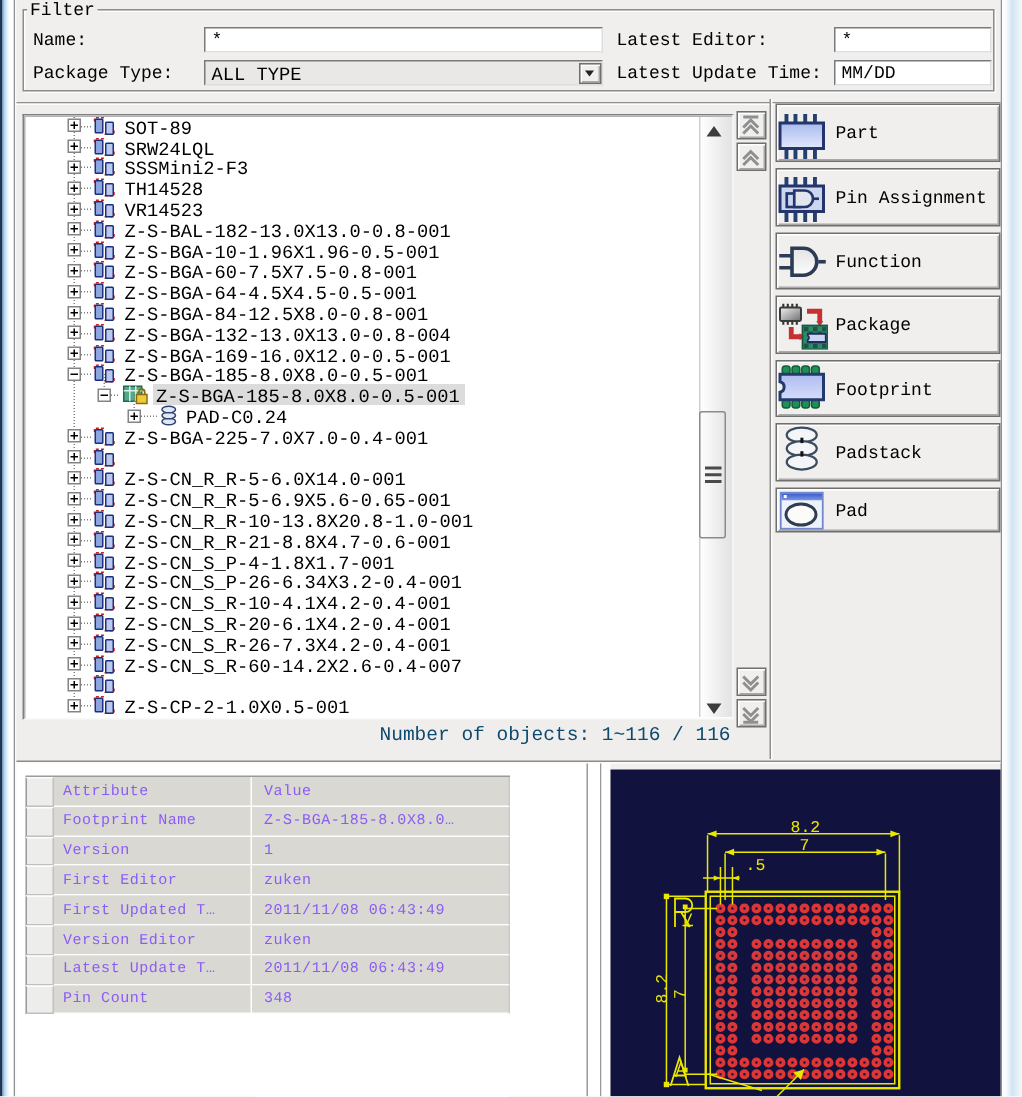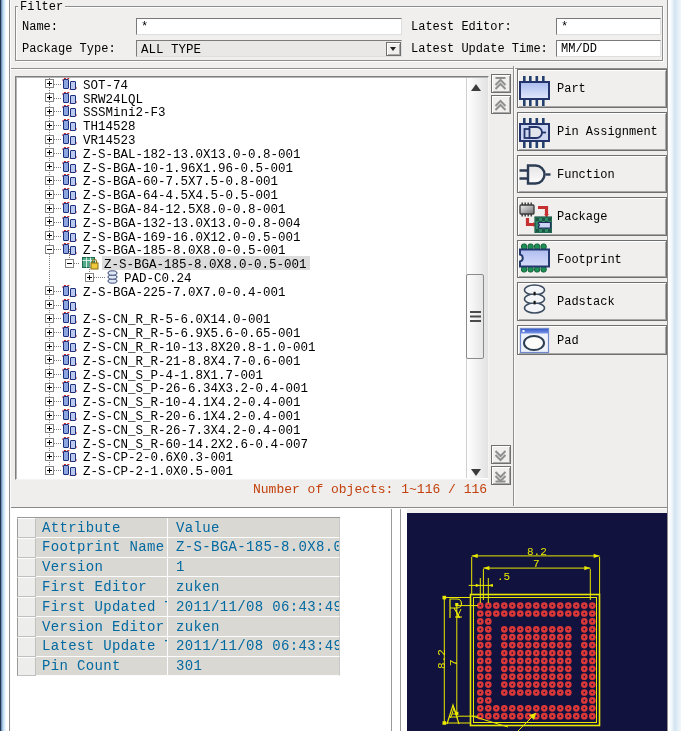--- a/index.html
+++ b/index.html
@@ -5,21 +5,21 @@
 .w{position:relative;width:681px;height:731px;background:#f1f0ef;font-family:"Liberation Mono",monospace;overflow:hidden}
 .a{position:absolute}
 .lbl{font-size:12px;color:#000;white-space:pre}
 .fld{background:#fff;border:1px solid;border-color:#7a7a7a #dedede #dedede #7a7a7a;font-size:12px;color:#000}
 .tx{font-size:12.5px;color:#000;white-space:pre;line-height:14px}
 .box{width:9px;height:9px;background:#fff;border:1px solid #848484;box-sizing:border-box}
 .dotv{width:1px;background-image:repeating-linear-gradient(to bottom,#7d7d7d 0 1px,transparent 1px 2px)}
 .doth{height:1px;background-image:repeating-linear-gradient(to right,#7d7d7d 0 1px,transparent 1px 2px)}
 .btn{background:#f0efee;border:1px solid #6f6f6f;box-shadow:inset 1px 1px 0 #ffffff,inset -1px -1px 0 #a8a8a8;box-sizing:border-box}
 .btxt{font-size:12px;color:#000;white-space:pre}
-.cell{font-size:14px;letter-spacing:0.35px;line-height:15px;color:#0369a1;white-space:pre;overflow:hidden}
+.cell{font-size:10px;letter-spacing:0.35px;line-height:15px;color:#8b5cf6;white-space:pre;overflow:hidden}
 </style></head><body>
 <div class="w">
 <div class="a" style="left:0;top:0;width:6px;height:731px;background:linear-gradient(to right,#24344e 0,#24344e 1px,#6f94bd 1.5px,#b9d6ee 3px,#e4f3fc 5px,#f4fbff 6px)"></div>
     <div class="a" style="left:669px;top:0;width:12px;height:731px;background:linear-gradient(to right,#ffffff 0,#f5fafd 2px,#d2e4f2 6px,#dfecf5 8px,#f2f7fa 12px)"></div>
     <div class="a" style="left:9px;top:0;width:1px;height:731px;background:#8f8f8f"></div>
     <div class="a" style="left:10px;top:0;width:1px;height:731px;background:#fbfbfb"></div>
     <div class="a" style="left:667px;top:0;width:1px;height:731px;background:#8f8f8f"></div>
     <div class="a" style="left:668px;top:0;width:1px;height:731px;background:#ffffff"></div>
     <div class="a" style="left:6px;top:0;width:3px;height:731px;background:#ffffff"></div>
     <div class="a" style="left:11px;top:0;width:656px;height:68px;background:#f0efee"></div>
@@ -49,21 +49,21 @@
     <div class="a doth" style="left:54px;top:84px;width:7px"></div>
     <div class="a box" style="left:45px;top:79.3px"></div>
     <div class="a" style="left:47px;top:83.3px;width:5px;height:1px;background:#000"></div>
     <div class="a" style="left:49px;top:81.3px;width:1px;height:5px;background:#000"></div>
     <svg class="a" style="left:61px;top:76.8px" width="17" height="14" viewBox="0 0 17 14">
       <path d="M2 4 V1.5 H9" stroke="#cc2222" stroke-width="1" fill="none" stroke-dasharray="2,1.4"></path>
       <path d="M15 10 V12.5 H8" stroke="#cc2222" stroke-width="1" fill="none" stroke-dasharray="2,1.4"></path>
       <rect x="2.5" y="2.5" width="5" height="9" rx="0.5" fill="#8ea6e0" stroke="#1c2f7c"></rect>
       <rect x="9.5" y="4.5" width="5" height="8" rx="0.5" fill="#bcc9ef" stroke="#1c2f7c"></rect>
     </svg>
-    <div class="a tx" style="left:83px;top:78.8px">SOT-74</div>
+    <div class="a tx" style="left:83px;top:78.8px">SOT-89</div>
     <div class="a doth" style="left:54px;top:98px;width:7px"></div>
     <div class="a box" style="left:45px;top:93.1px"></div>
     <div class="a" style="left:47px;top:97.1px;width:5px;height:1px;background:#000"></div>
     <div class="a" style="left:49px;top:95.1px;width:1px;height:5px;background:#000"></div>
     <svg class="a" style="left:61px;top:90.6px" width="17" height="14" viewBox="0 0 17 14">
       <path d="M2 4 V1.5 H9" stroke="#cc2222" stroke-width="1" fill="none" stroke-dasharray="2,1.4"></path>
       <path d="M15 10 V12.5 H8" stroke="#cc2222" stroke-width="1" fill="none" stroke-dasharray="2,1.4"></path>
       <rect x="2.5" y="2.5" width="5" height="9" rx="0.5" fill="#8ea6e0" stroke="#1c2f7c"></rect>
       <rect x="9.5" y="4.5" width="5" height="8" rx="0.5" fill="#bcc9ef" stroke="#1c2f7c"></rect>
     </svg>
@@ -347,21 +347,20 @@
     <div class="a doth" style="left:54px;top:456px;width:7px"></div>
     <div class="a box" style="left:45px;top:451.90000000000003px"></div>
     <div class="a" style="left:47px;top:455.90000000000003px;width:5px;height:1px;background:#000"></div>
     <div class="a" style="left:49px;top:453.90000000000003px;width:1px;height:5px;background:#000"></div>
     <svg class="a" style="left:61px;top:449.40000000000003px" width="17" height="14" viewBox="0 0 17 14">
       <path d="M2 4 V1.5 H9" stroke="#cc2222" stroke-width="1" fill="none" stroke-dasharray="2,1.4"></path>
       <path d="M15 10 V12.5 H8" stroke="#cc2222" stroke-width="1" fill="none" stroke-dasharray="2,1.4"></path>
       <rect x="2.5" y="2.5" width="5" height="9" rx="0.5" fill="#8ea6e0" stroke="#1c2f7c"></rect>
       <rect x="9.5" y="4.5" width="5" height="8" rx="0.5" fill="#bcc9ef" stroke="#1c2f7c"></rect>
     </svg>
-    <div class="a tx" style="left:83px;top:451.4px">Z-S-CP-2-0.6X0.3-001</div>
     <div class="a doth" style="left:54px;top:470px;width:7px"></div>
     <div class="a box" style="left:45px;top:465.70000000000005px"></div>
     <div class="a" style="left:47px;top:469.70000000000005px;width:5px;height:1px;background:#000"></div>
     <div class="a" style="left:49px;top:467.70000000000005px;width:1px;height:5px;background:#000"></div>
     <svg class="a" style="left:61px;top:463.20000000000005px" width="17" height="14" viewBox="0 0 17 14">
       <path d="M2 4 V1.5 H9" stroke="#cc2222" stroke-width="1" fill="none" stroke-dasharray="2,1.4"></path>
       <path d="M15 10 V12.5 H8" stroke="#cc2222" stroke-width="1" fill="none" stroke-dasharray="2,1.4"></path>
       <rect x="2.5" y="2.5" width="5" height="9" rx="0.5" fill="#8ea6e0" stroke="#1c2f7c"></rect>
       <rect x="9.5" y="4.5" width="5" height="8" rx="0.5" fill="#bcc9ef" stroke="#1c2f7c"></rect>
     </svg>
@@ -516,21 +515,21 @@
           <stop offset="0" stop-color="#3a5cc8"></stop>
           <stop offset="1" stop-color="#7b96e8"></stop>
         </linearGradient>
       </defs>
       <rect x="2.5" y="2.5" width="28" height="24" fill="#eef2fa" stroke="#7288cc" stroke-width="1.2"></rect>
       <rect x="3" y="3" width="27" height="4.5" fill="url(#g2)"></rect>
       <rect x="4.5" y="4" width="2" height="2" fill="#fff"></rect>
       <ellipse cx="16" cy="17" rx="10" ry="7" fill="#fbfbf9" stroke="#2e3e52" stroke-width="2"></ellipse>
     </svg>
     <div class="a btxt" style="left:557px;top:333.5px">Pad</div>
-    <div class="a" style="left:253px;top:482px;width:234px;height:15px;font-size:13px;color:#c2410c;white-space:pre">Number of objects: 1~116 / 116</div>
+    <div class="a" style="left:253px;top:482px;width:234px;height:15px;font-size:13px;color:#0c4a6e;white-space:pre">Number of objects: 1~116 / 116</div>
     <div class="a" style="left:11px;top:507px;width:656px;height:1px;background:#8a8a8a"></div>
     <div class="a" style="left:11px;top:508px;width:656px;height:1px;background:#fdfdfd"></div>
     <div class="a" style="left:11px;top:509px;width:380px;height:222px;background:#fff"></div>
     <div class="a" style="left:391px;top:509px;width:1px;height:222px;background:#9a9a9a"></div>
     <div class="a" style="left:392px;top:509px;width:8px;height:222px;background:#fff"></div>
     <div class="a" style="left:17px;top:518.0px;width:19px;height:19.8px;background:#ededeb;border:1px solid;border-color:#fdfdfd #c0c0c0 #c0c0c0 #9a9a9a;box-sizing:border-box"></div>
     <div class="a" style="left:36px;top:518.0px;width:132px;height:19.8px;background:#d9d8d2;border-right:1px solid #fdfdfd;border-bottom:1px solid #fdfdfd;box-sizing:border-box"></div>
     <div class="a" style="left:168px;top:518.0px;width:172px;height:19.8px;background:#d9d8d2;border-right:1px solid #c8c8c8;border-bottom:1px solid #fdfdfd;box-sizing:border-box"></div>
     <div class="a cell" style="left:42px;top:520.5px;width:125px">Attribute</div>
     <div class="a cell" style="left:176px;top:520.5px;width:163px">Value</div>
@@ -561,21 +560,21 @@
     <div class="a cell" style="left:176px;top:619.5px;width:163px">zuken</div>
     <div class="a" style="left:17px;top:636.8px;width:19px;height:19.8px;background:#ededeb;border:1px solid;border-color:#fdfdfd #c0c0c0 #c0c0c0 #9a9a9a;box-sizing:border-box"></div>
     <div class="a" style="left:36px;top:636.8px;width:132px;height:19.8px;background:#d9d8d2;border-right:1px solid #fdfdfd;border-bottom:1px solid #fdfdfd;box-sizing:border-box"></div>
     <div class="a" style="left:168px;top:636.8px;width:172px;height:19.8px;background:#d9d8d2;border-right:1px solid #c8c8c8;border-bottom:1px solid #fdfdfd;box-sizing:border-box"></div>
     <div class="a cell" style="left:42px;top:639.3px;width:125px">Latest Update T…</div>
     <div class="a cell" style="left:176px;top:639.3px;width:163px">2011/11/08 06:43:49</div>
     <div class="a" style="left:17px;top:656.6px;width:19px;height:19.8px;background:#ededeb;border:1px solid;border-color:#fdfdfd #c0c0c0 #c0c0c0 #9a9a9a;box-sizing:border-box"></div>
     <div class="a" style="left:36px;top:656.6px;width:132px;height:19.8px;background:#d9d8d2;border-right:1px solid #fdfdfd;border-bottom:1px solid #fdfdfd;box-sizing:border-box"></div>
     <div class="a" style="left:168px;top:656.6px;width:172px;height:19.8px;background:#d9d8d2;border-right:1px solid #c8c8c8;border-bottom:1px solid #fdfdfd;box-sizing:border-box"></div>
     <div class="a cell" style="left:42px;top:659.1px;width:125px">Pin Count</div>
-    <div class="a cell" style="left:176px;top:659.1px;width:163px">301</div>
+    <div class="a cell" style="left:176px;top:659.1px;width:163px">348</div>
     <div class="a" style="left:17px;top:517px;width:323px;height:1px;background:#9a9a9a"></div>
     <div class="a" style="left:400px;top:509px;width:1px;height:222px;background:#9a9a9a"></div>
     <div class="a" style="left:401px;top:509px;width:6px;height:222px;background:#fff"></div>
     <div class="a" style="left:407px;top:513px;width:260px;height:218px;background:#12123f"></div>
     <svg class="a" style="left:407px;top:513px" width="260" height="218" viewBox="0 0 260 218">
       <rect x="63.5" y="81.5" width="129" height="131" fill="none" stroke="#e8e800" stroke-width="1.6"></rect>
       <rect x="66.5" y="84.5" width="123" height="125" fill="none" stroke="#e8e800" stroke-width="1"></rect>
       <circle cx="73.3" cy="92.6" r="2.1" fill="none" stroke="#da3838" stroke-width="2.5"></circle>
       <circle cx="81.3" cy="92.6" r="2.1" fill="none" stroke="#da3838" stroke-width="2.5"></circle>
       <circle cx="89.3" cy="92.6" r="2.1" fill="none" stroke="#da3838" stroke-width="2.5"></circle>

